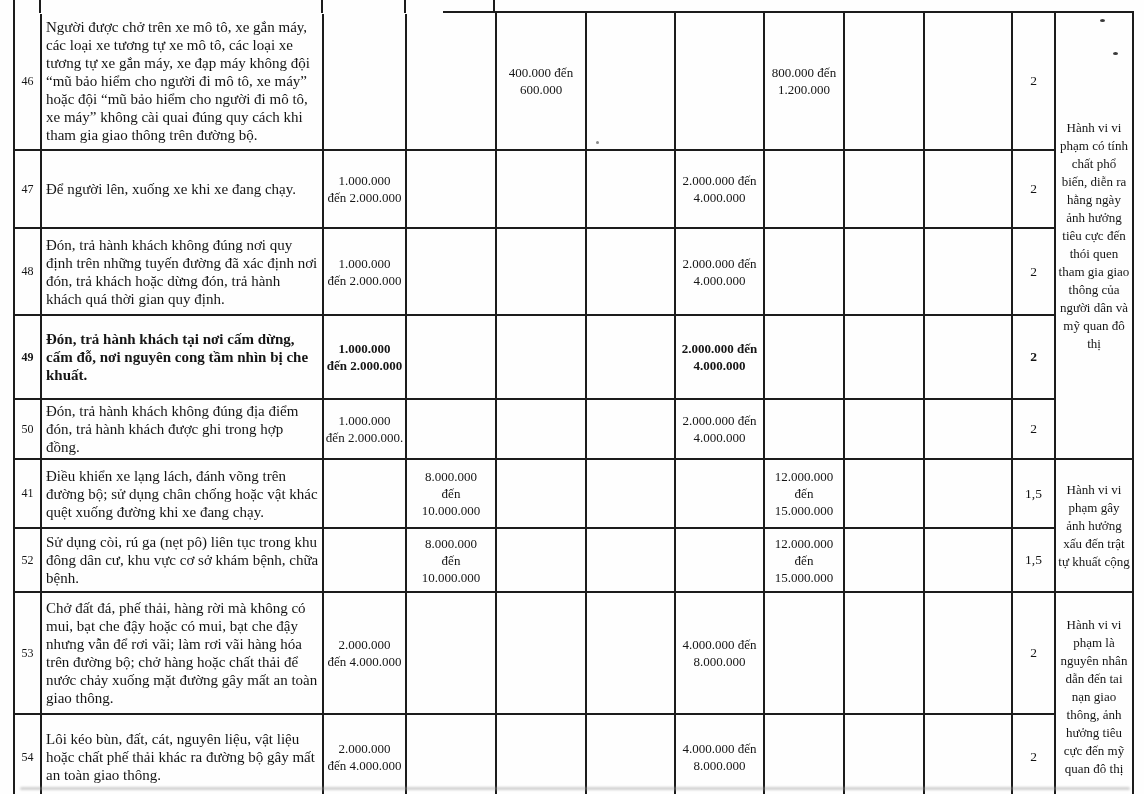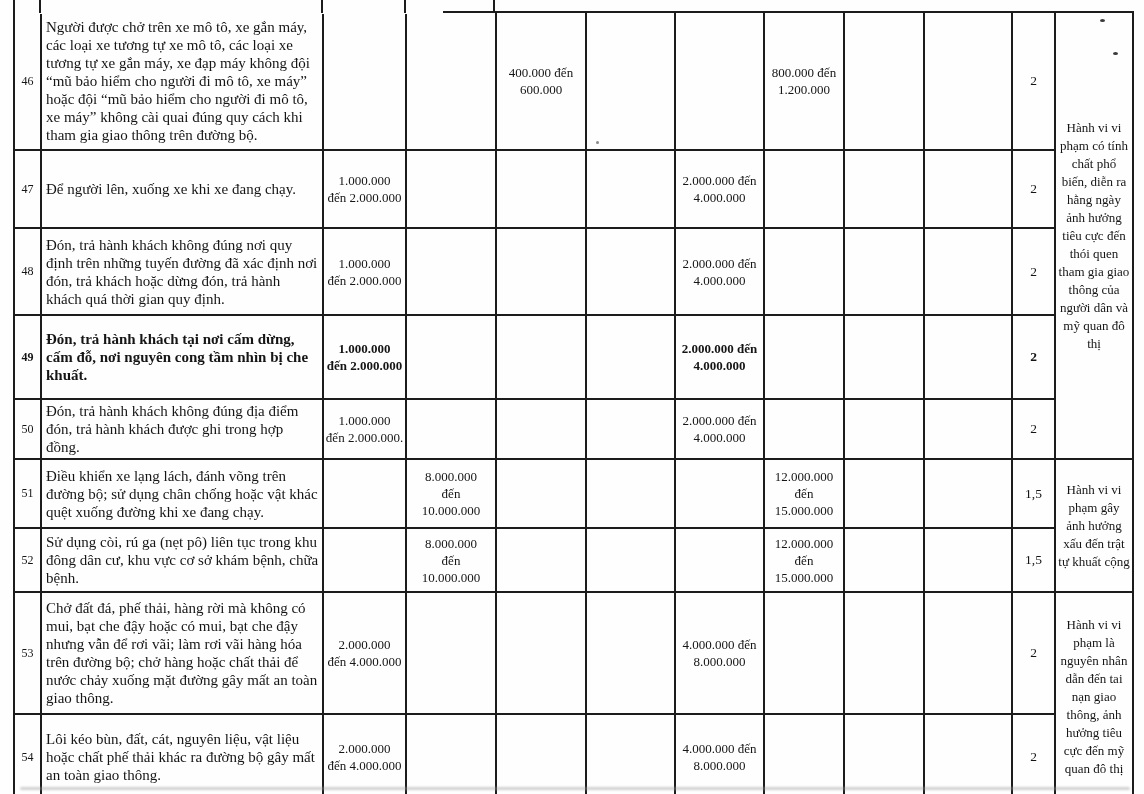--- a/index.html
+++ b/index.html
@@ -167,21 +167,21 @@
       <td class="c-fine"></td>
       <td class="c-fine">2.000.000 đến
 4.000.000</td>
       <td class="c-fine"></td>
       <td class="c-fine"></td>
       <td class="c-fine"></td>
       <td class="c-mult">2</td>
     </tr>
 
     <tr class="r5">
-      <td class="c-no">51</td>
+      <td class="c-no">41</td>
       <td class="c-desc">Điều khiển xe lạng lách, đánh võng trên đường bộ; sử dụng chân chống hoặc vật khác quệt xuống đường khi xe đang chạy.</td>
       <td class="c-fine"></td>
       <td class="c-fine">8.000.000
 đến
 10.000.000</td>
       <td class="c-fine"></td>
       <td class="c-fine"></td>
       <td class="c-fine"></td>
       <td class="c-fine">12.000.000
 đến

